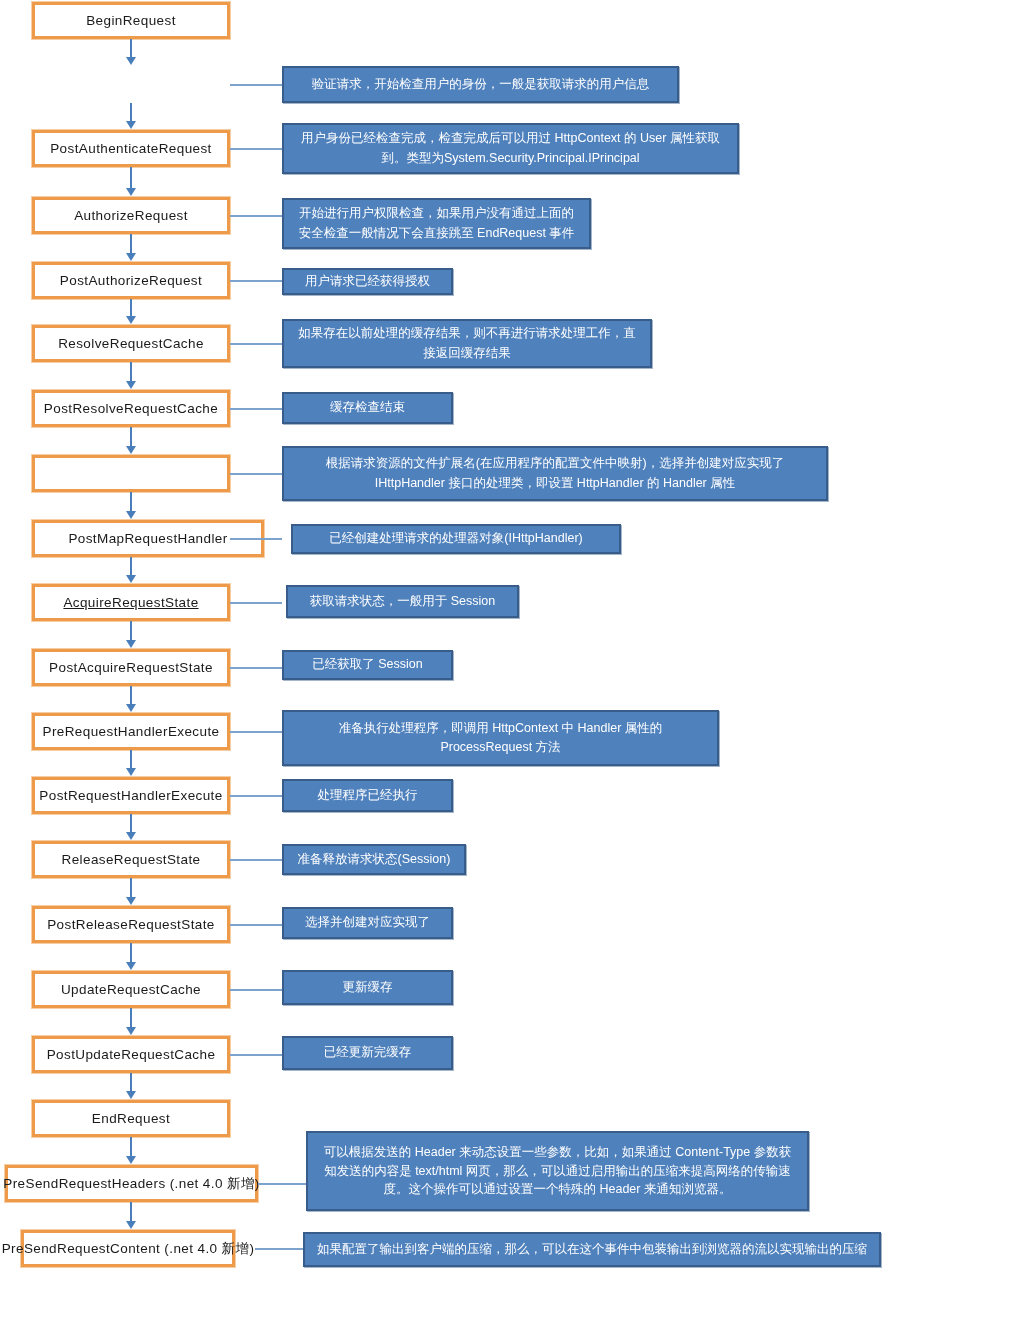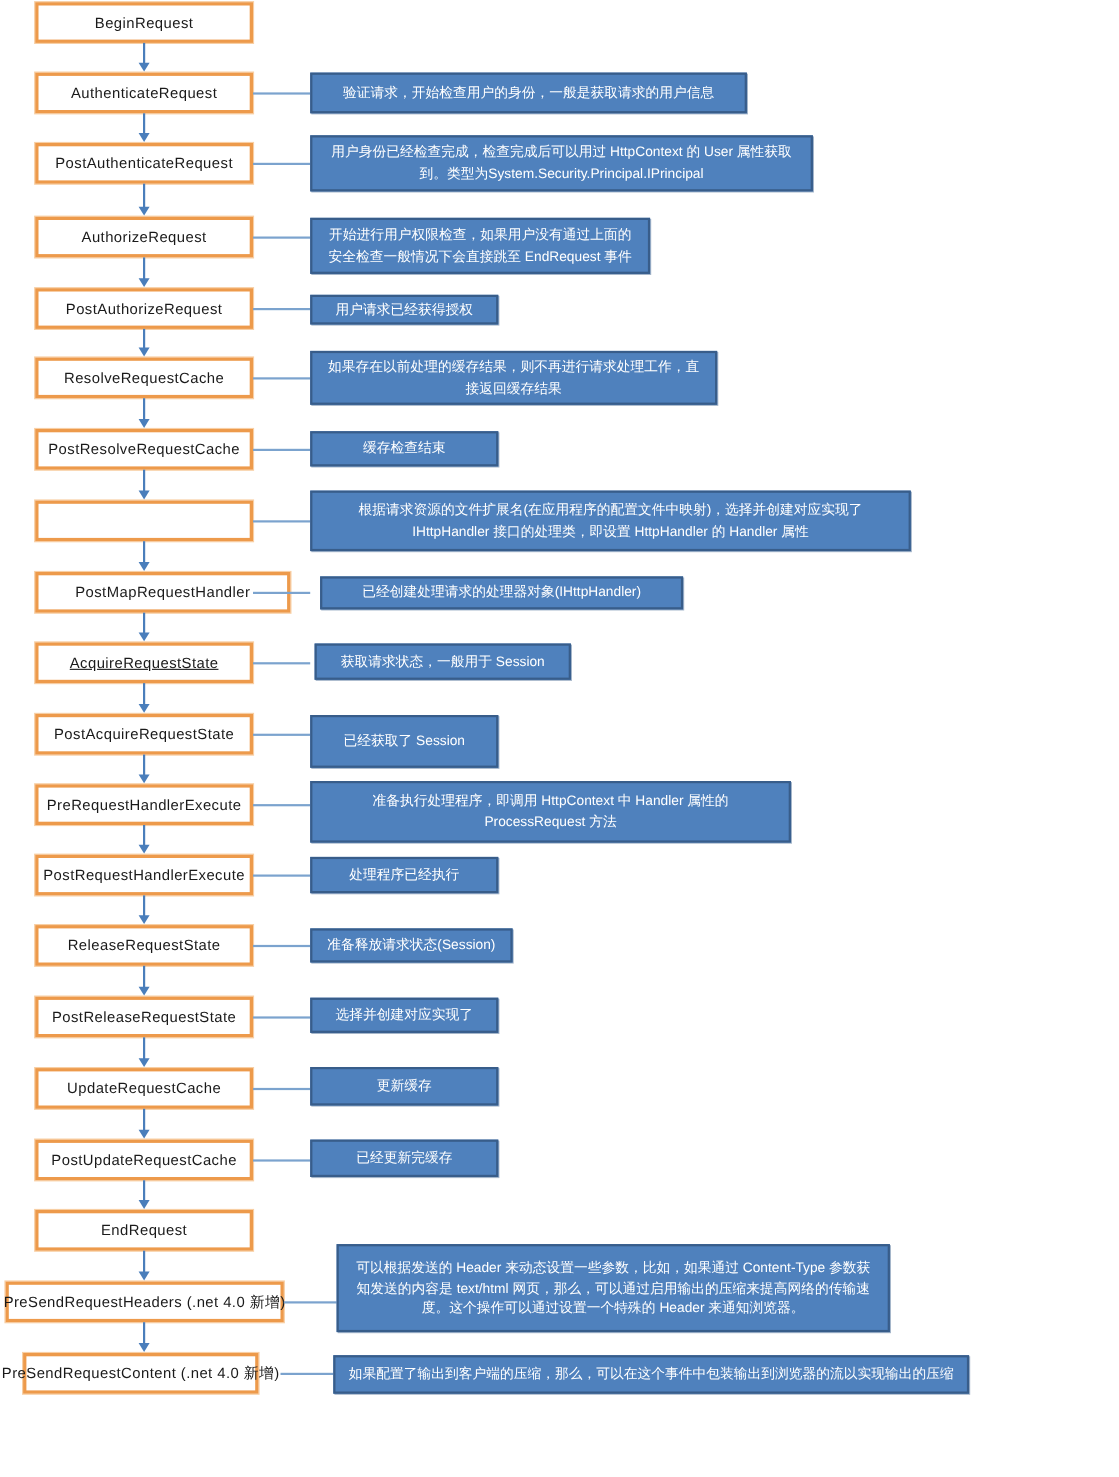--- a/index.html
+++ b/index.html
@@ -75,23 +75,20 @@
     background: #7ba3ce;
   }
 </style>
 </head>
 <body>
 
 <div id="canvas">
 
   <div class="node" style="left:32px; top:2px; width:198px; height:37px;">
     <span class="node-label">BeginRequest</span>
-  </div>
-  <div class="node" style="left:32px; top:66px; width:198px; height:37px;">
-    <span class="node-label">AuthenticateRequest</span>
   </div>
   <div class="node" style="left:32px; top:130px; width:198px; height:37px;">
     <span class="node-label">PostAuthenticateRequest</span>
   </div>
   <div class="node" style="left:32px; top:197px; width:198px; height:37px;">
     <span class="node-label">AuthorizeRequest</span>
   </div>
   <div class="node" style="left:32px; top:262px; width:198px; height:37px;">
     <span class="node-label">PostAuthorizeRequest</span>
   </div>
@@ -237,21 +234,21 @@
   </div>
   <div class="note" style="left:282px; top:446px; width:546px; height:55px;">
     <span class="note-label">根据请求资源的文件扩展名(在应用程序的配置文件中映射)，选择并创建对应实现了 IHttpHandler 接口的处理类，即设置 HttpHandler 的 Handler 属性</span>
   </div>
   <div class="note" style="left:291px; top:524px; width:330px; height:30px;">
     <span class="note-label">已经创建处理请求的处理器对象(IHttpHandler)</span>
   </div>
   <div class="note" style="left:286px; top:585px; width:233px; height:33px;">
     <span class="note-label">获取请求状态，一般用于 Session</span>
   </div>
-  <div class="note" style="left:282px; top:650px; width:171px; height:48px;">
+  <div class="note" style="left:282px; top:650px; width:171px; height:30px;align-items:flex-end;">
     <span class="note-label">已经获取了 Session</span>
   </div>
   <div class="note" style="left:282px; top:710px; width:437px; height:56px;">
     <span class="note-label">准备执行处理程序，即调用 HttpContext 中 Handler 属性的 ProcessRequest 方法</span>
   </div>
   <div class="note" style="left:282px; top:779px; width:171px; height:33px;">
     <span class="note-label">处理程序已经执行</span>
   </div>
   <div class="note" style="left:282px; top:844px; width:184px; height:31px;">
     <span class="note-label">准备释放请求状态(Session)</span>

